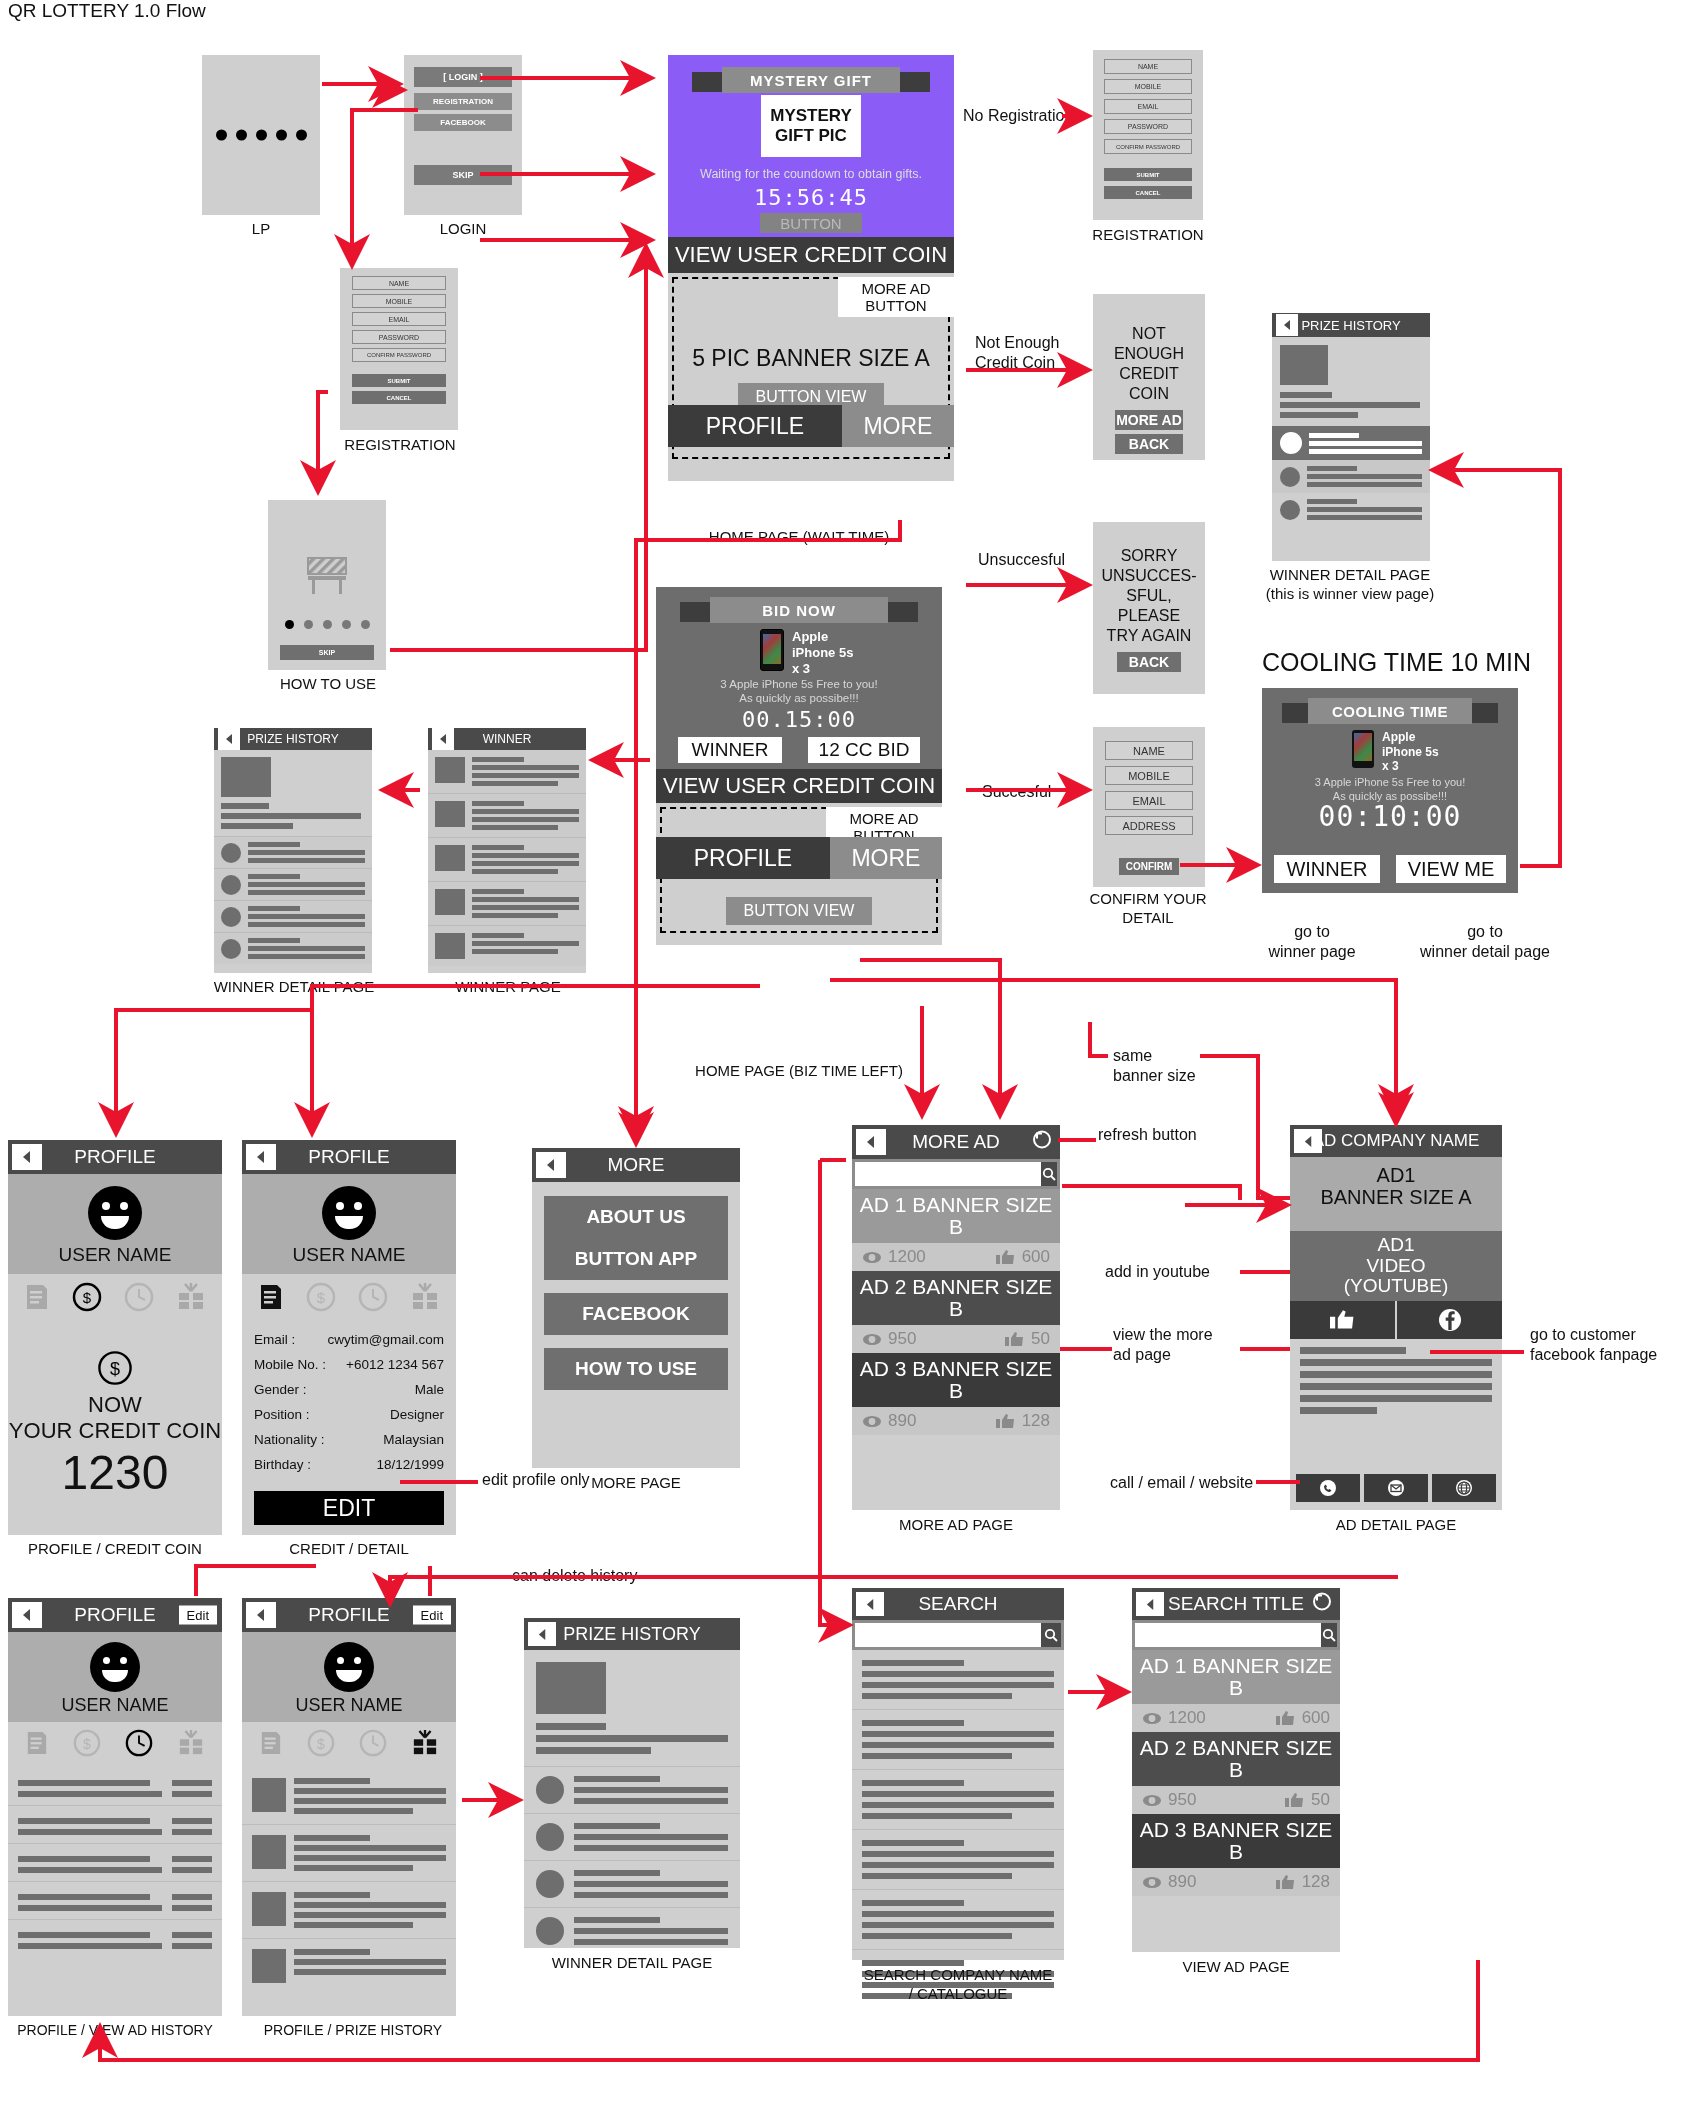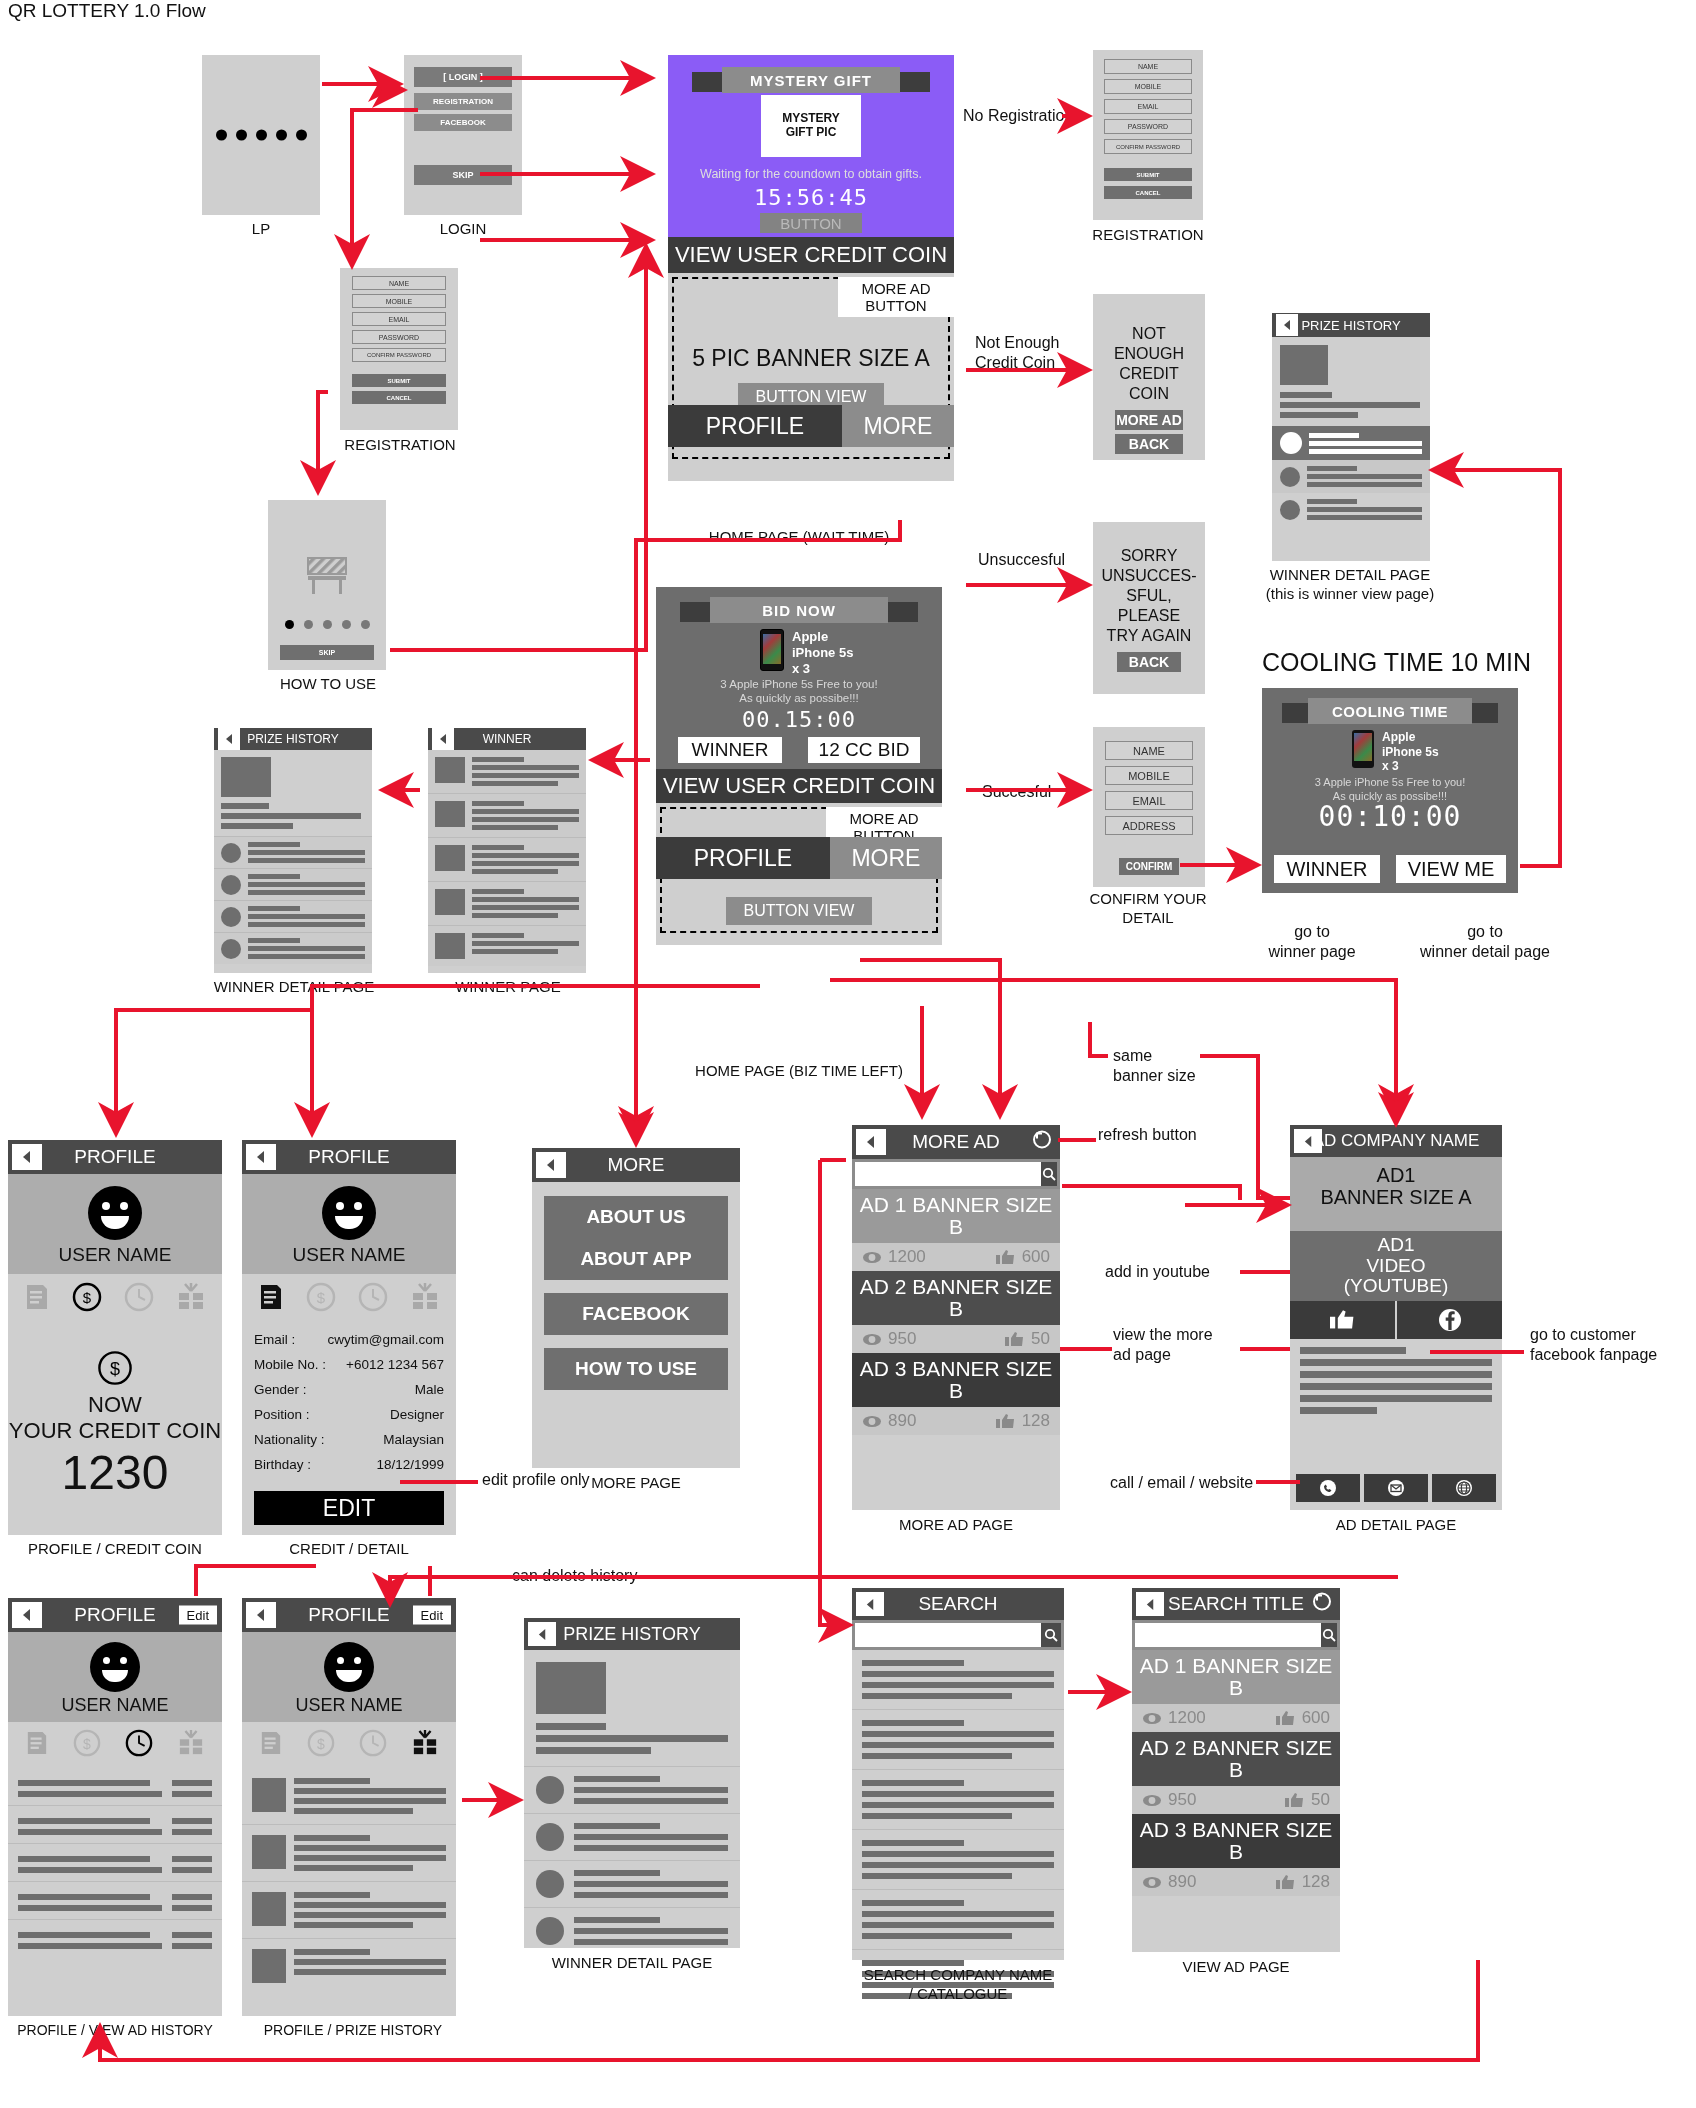--- a/index.html
+++ b/index.html
@@ -117,21 +117,21 @@
 </div>
 <div class="caption" style="left:248px; top:675px; width:160px;">HOW TO USE</div>
 
 <div class="phone" style="left:656px; top:55px; width:286px; height:392px; background:#8b5cf6;margin-left:12px;">
 
   <div style="position:absolute; left:24px; top:12px; width:238px; height:28px;">
     <div style="position:absolute;left:0;top:5px;width:238px;height:20px;background:#3d3d3d;"></div>
     <div style="position:absolute;left:30px;top:0;width:178px;height:26px;background:#8c8c8c;display:flex;align-items:center;justify-content:center;color:#fff;font-weight:700;font-size:15px;letter-spacing:1px;">MYSTERY GIFT</div>
   </div>
 
-  <div style="position:absolute; left:93px; top:40px; width:100px; height:62px; background:#fff; color:#111; display:flex;align-items:center;justify-content:center;text-align:center;font-weight:700;font-size:12px; white-space:pre-line; line-height:1.15;">MYSTERY
+  <div style="position:absolute; left:93px; top:40px; width:100px; height:62px; background:#fff; color:#111; display:flex;align-items:center;justify-content:center;text-align:center;font-weight:700;font-size:17px; white-space:pre-line; line-height:1.15;">MYSTERY
 GIFT PIC</div>
   <div style="position:absolute; left:0; top:112px; width:100%; text-align:center; color:#dedede; font-size:12.5px;">Waiting for the coundown to obtain gifts.</div>
   <div style="position:absolute; left:0; top:130px; width:100%; text-align:center; color:#fff; font-size:22px; font-family:'DejaVu Sans Mono', monospace; letter-spacing:1px;">15:56:45</div>
   <div style="position:absolute; left:92px; top:158px; width:102px; height:20px; background:#838383; color:#b9b9b9; display:flex;align-items:center;justify-content:center;font-size:15px;">BUTTON</div>
 
   <div style="position:absolute; left:0; top:182px; width:100%; height:36px; background:#3b3b3b; color:#fff; display:flex;align-items:center;justify-content:center;font-size:22px;">VIEW USER CREDIT COIN</div>
 
   <div style="position:absolute; left:0; top:218px; width:100%; height:208px; background:#cfcfcf;"></div>
   <div class="dashbox" style="left:4px; top:222px; width:278px; height:182px;"></div>
   <div style="position:absolute; left:0; top:290px; width:100%; text-align:center; font-size:23px; color:#111;">5 PIC BANNER SIZE A</div>
@@ -515,21 +515,21 @@
   <div class="bar-dark" style="height:34px; font-size:19px;">
     <div class="backbtn" style="width:30px;height:26px;">
         <svg width="12" height="14" viewBox="0 0 12 14">
           <polygon points="9,1 9,13 2,7" fill="#4a4a4a"></polygon>
         </svg>
       </div>
     <span>MORE</span>
   </div>
   <div style="padding:14px 12px;">
     <div class="gbtn" style="height:42px;font-size:19px;margin-bottom:0;">ABOUT US</div>
-    <div class="gbtn" style="height:42px;font-size:19px;margin-bottom:13px;">ABOUT APP</div>
+    <div class="gbtn" style="height:42px;font-size:19px;margin-bottom:13px;">BUTTON APP</div>
     <div class="gbtn" style="height:42px;font-size:19px;margin-bottom:13px;">FACEBOOK</div>
     <div class="gbtn" style="height:42px;font-size:19px;">HOW TO USE</div>
   </div>
 </div>
 <div class="caption" style="left:532px; top:1474px; width:208px;">MORE PAGE</div>
 
 <div class="phone" style="left:852px; top:1125px; width:208px; height:385px;">
   <div class="bar-dark" style="height:34px; font-size:19px;">
     <div class="backbtn" style="width:30px;height:26px;">
         <svg width="12" height="14" viewBox="0 0 12 14">

